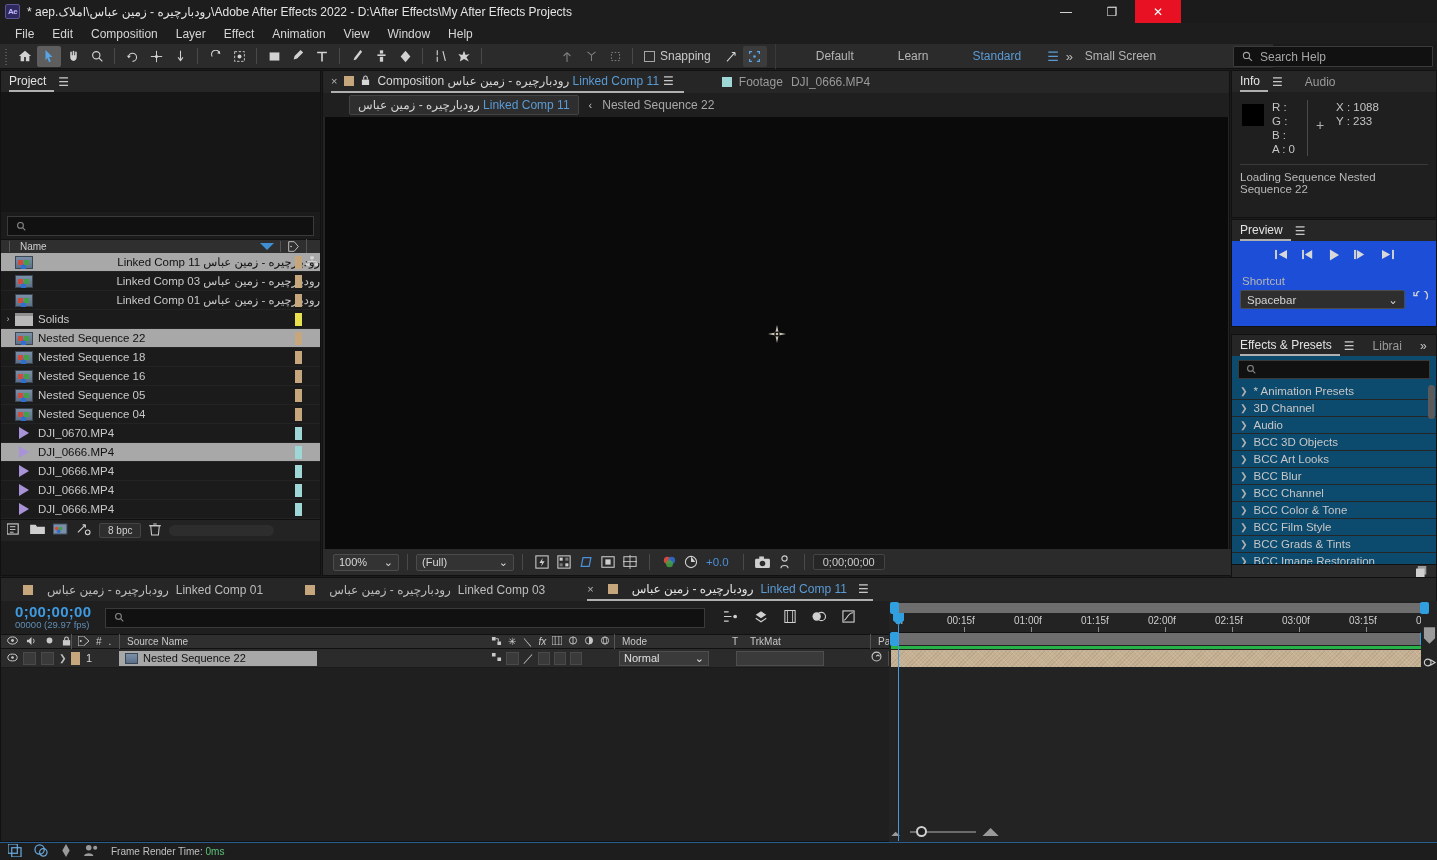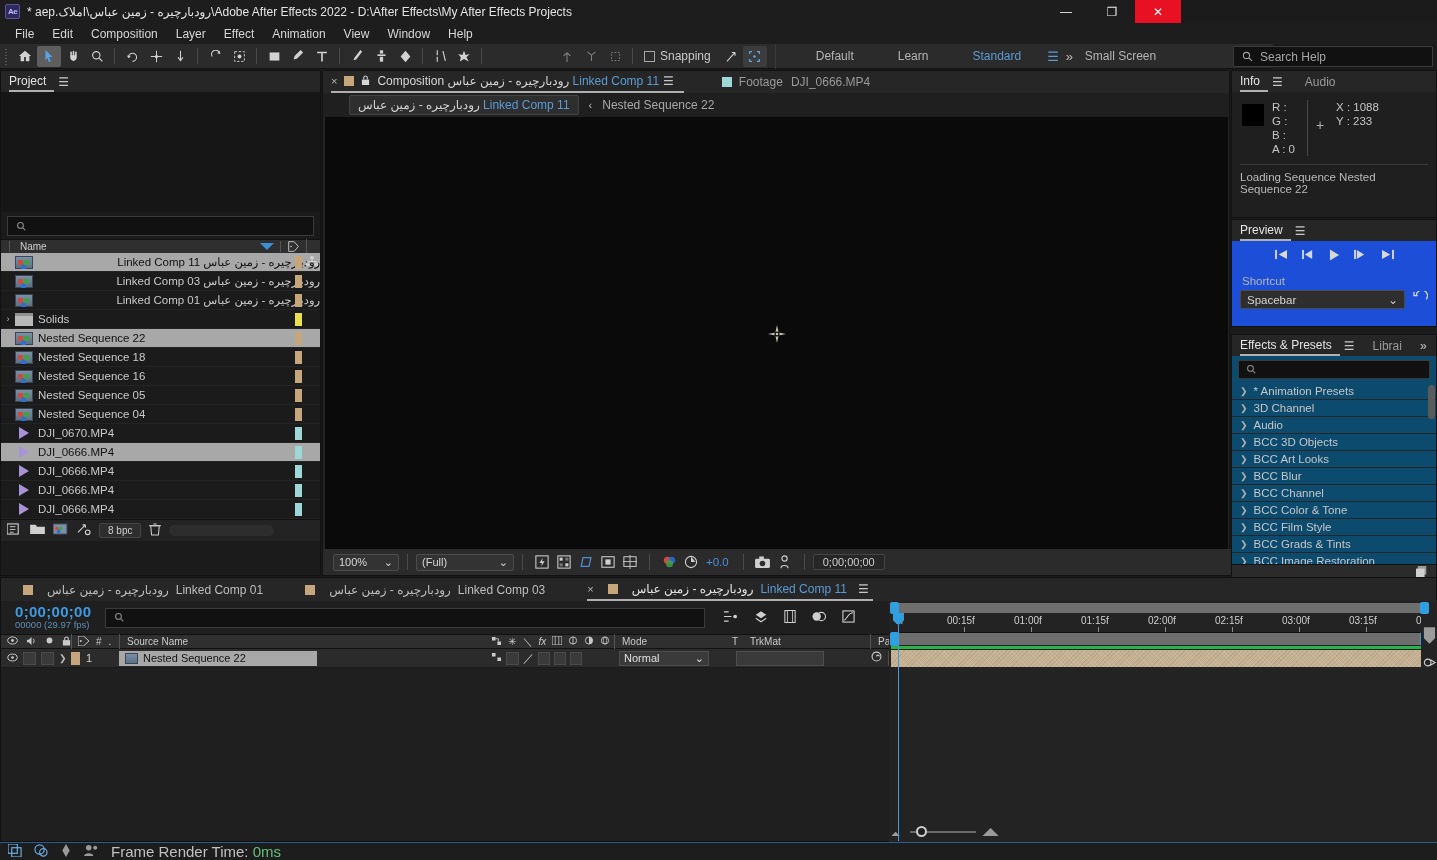--- a/index.html
+++ b/index.html
@@ -225,21 +225,21 @@
     background:#232323; }
   .zoom-slider{ position:absolute; left:890px; bottom:2px; width:110px; height:14px;
     display:flex; align-items:center; gap:6px;}
   .zs-track{ flex:1; height:2px; background:#6a6a6a; position:relative;}
   .zs-knob{ position:absolute; left:6px; top:-5px; width:11px; height:11px;
     border:2px solid #cfcfcf; border-radius:50%; background:#1f1f1f;}
 
   
   .statusbar{ position:absolute; left:0; bottom:0; width:1437px; height:18px;
     background:#1d1d1d; display:flex; align-items:center; gap:12px;
-    padding-left:8px; border-top:1px solid #2a5d8f; font-size:15px; color:#c0c0c0;}
+    padding-left:8px; border-top:1px solid #2a5d8f; font-size:10px; color:#c0c0c0;}
   .statusbar .frt{ color:#c0c0c0; }
   .statusbar .frt b{ color:#5ec27a; font-weight:normal; }
   .sb-ico{ color:#6aa9dd; font-size:12px; }
   .sb-ico.grey{ color:#9a9a9a; }
   .rtl{ direction:rtl; unicode-bidi:isolate; }
 </style>
 </head>
 <body>
 
 <div class="app">

